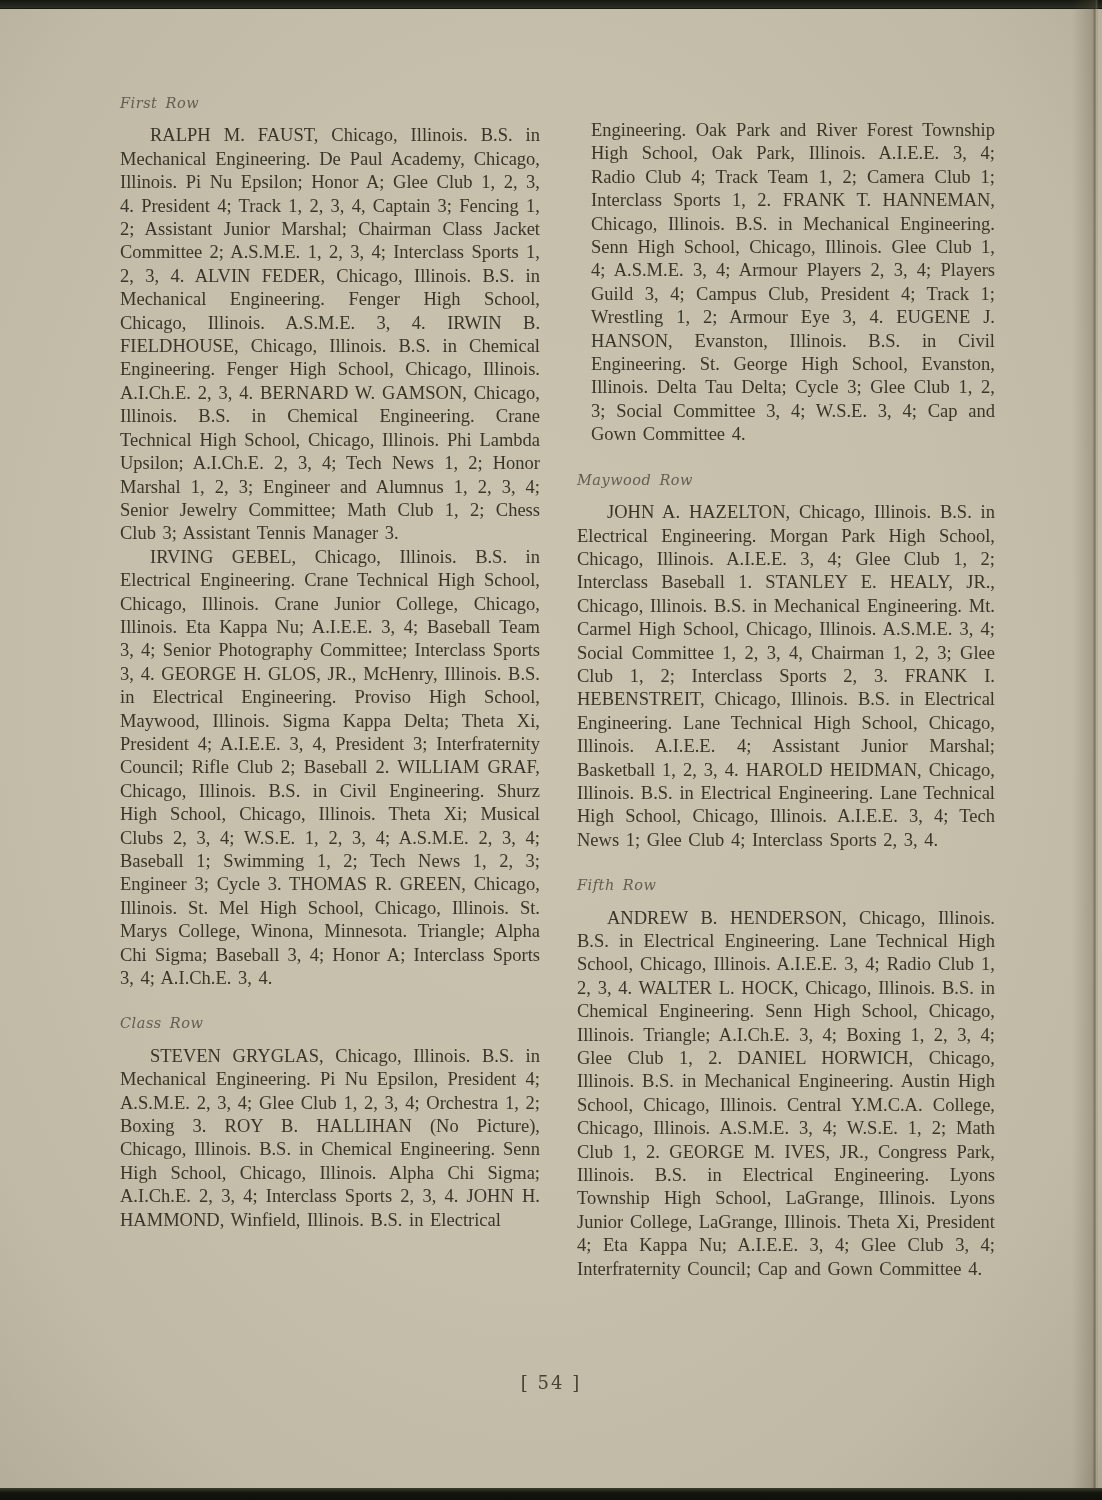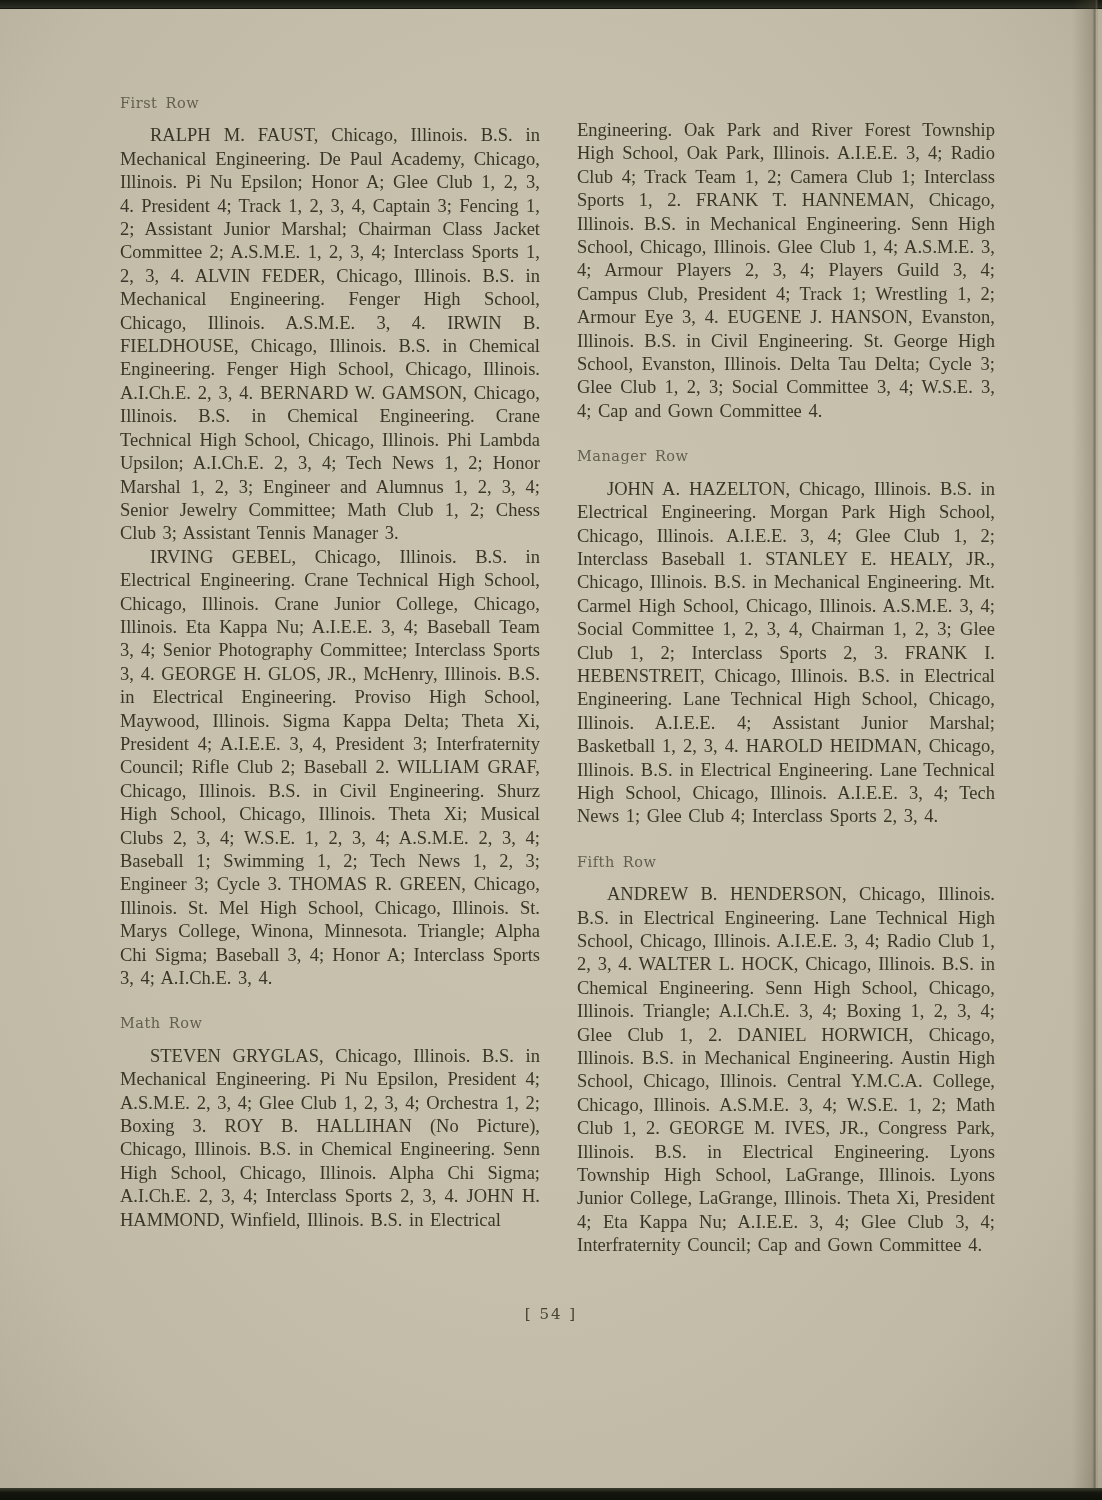--- a/index.html
+++ b/index.html
@@ -39,54 +39,55 @@
   }
   .col-left  { left: 120px; width: 420px; }
   .col-right { left: 577px; width: 418px; padding-top: 27px; }
   .row-heading {
     font-size: 14.5px;
     font-weight: normal;
     color: #625e50;
     letter-spacing: .5px;
     word-spacing: 3px;
     margin: 22px 0 9px 0;
+    font-style: italic;
   }
   .col .row-heading:first-child { margin-top: 0; }
   p.body { margin: 0; text-indent: 30px; font-family: Liberation Serif, serif; }
-  p.body.no-indent { text-indent: 0; }
+  p.body.no-indent { text-indent: 0; margin-left: 14px; }
   .page-number {
     position: absolute;
-    top: 1305px; left: 0; width: 100%;
+    top: 1372px; left: 0; width: 100%;
     text-align: center;
-    font-size: 15px;
+    font-size: 18px;
     color: #464334;
     letter-spacing: 2px;
   }
 </style>
 </head>
 <body>
 
 <div class="page">
 
   <div class="edge-top"></div>
 
   <div class="col col-left">
     <h2 class="row-heading">First Row</h2>
     <p class="body">RALPH M. FAUST, Chicago, Illinois.  B.S. in Mechanical Engineering.  De Paul Academy, Chicago, Illinois.  Pi Nu Epsilon; Honor A; Glee Club 1, 2, 3, 4.  President 4; Track 1, 2, 3, 4, Captain 3; Fencing 1, 2; Assistant Junior Marshal; Chairman Class Jacket Committee 2; A.S.M.E. 1, 2, 3, 4; Interclass Sports 1, 2, 3, 4.  ALVIN FEDER, Chicago, Illinois.  B.S. in Mechanical Engineering.  Fenger High School, Chicago, Illinois.  A.S.M.E. 3, 4.  IRWIN B. FIELDHOUSE, Chicago, Illinois.  B.S. in Chemical Engineering.  Fenger High School, Chicago, Illinois.  A.I.Ch.E. 2, 3, 4.  BERNARD W. GAMSON, Chicago, Illinois.  B.S. in Chemical Engineering.  Crane Technical High School, Chicago, Illinois.  Phi Lambda Upsilon; A.I.Ch.E. 2, 3, 4; Tech News 1, 2; Honor Marshal 1, 2, 3; Engineer and Alumnus 1, 2, 3, 4; Senior Jewelry Committee; Math Club 1, 2; Chess Club 3; Assistant Tennis Manager 3.</p>
 
     <p class="body">IRVING GEBEL, Chicago, Illinois.  B.S. in Electrical Engineering.  Crane Technical High School, Chicago, Illinois.  Crane Junior College, Chicago, Illinois.  Eta Kappa Nu; A.I.E.E. 3, 4; Baseball Team 3, 4; Senior Photography Committee; Interclass Sports 3, 4.  GEORGE H. GLOS, JR., McHenry, Illinois.  B.S. in Electrical Engineering.  Proviso High School, Maywood, Illinois.  Sigma Kappa Delta; Theta Xi, President 4; A.I.E.E. 3, 4, President 3; Interfraternity Council; Rifle Club 2; Baseball 2.  WILLIAM GRAF, Chicago, Illinois.  B.S. in Civil Engineering.  Shurz High School, Chicago, Illinois.  Theta Xi; Musical Clubs 2, 3, 4; W.S.E. 1, 2, 3, 4; A.S.M.E. 2, 3, 4; Baseball 1; Swimming 1, 2; Tech News 1, 2, 3; Engineer 3; Cycle 3.  THOMAS R. GREEN, Chicago, Illinois.  St. Mel High School, Chicago, Illinois.  St. Marys College, Winona, Minnesota.  Triangle; Alpha Chi Sigma; Baseball 3, 4; Honor A; Interclass Sports 3, 4; A.I.Ch.E. 3, 4.</p>
 
-    <h2 class="row-heading">Math Row</h2>
+    <h2 class="row-heading">Class Row</h2>
     <p class="body">STEVEN GRYGLAS, Chicago, Illinois.  B.S. in Mechanical Engineering.  Pi Nu Epsilon, President 4; A.S.M.E. 2, 3, 4; Glee Club 1, 2, 3, 4; Orchestra 1, 2; Boxing 3.  ROY B. HALLIHAN (No Picture), Chicago, Illinois.  B.S. in Chemical Engineering.  Senn High School, Chicago, Illinois.  Alpha Chi Sigma; A.I.Ch.E. 2, 3, 4; Interclass Sports 2, 3, 4.  JOHN H. HAMMOND, Winfield, Illinois.  B.S. in Electrical</p>
   </div>
 
   <div class="col col-right">
     <p class="body no-indent">Engineering.  Oak Park and River Forest Township High School, Oak Park, Illinois.  A.I.E.E. 3, 4; Radio Club 4; Track Team 1, 2; Camera Club 1; Interclass Sports 1, 2.  FRANK T. HANNEMAN, Chicago, Illinois.  B.S. in Mechanical Engineering.  Senn High School, Chicago, Illinois.  Glee Club 1, 4; A.S.M.E. 3, 4; Armour Players 2, 3, 4; Players Guild 3, 4; Campus Club, President 4; Track 1; Wrestling 1, 2; Armour Eye 3, 4.  EUGENE J. HANSON, Evanston, Illinois.  B.S. in Civil Engineering.  St. George High School, Evanston, Illinois.  Delta Tau Delta; Cycle 3; Glee Club 1, 2, 3; Social Committee 3, 4; W.S.E. 3, 4; Cap and Gown Committee 4.</p>
 
-    <h2 class="row-heading">Manager Row</h2>
+    <h2 class="row-heading">Maywood Row</h2>
     <p class="body">JOHN A. HAZELTON, Chicago, Illinois.  B.S. in Electrical Engineering.  Morgan Park High School, Chicago, Illinois. A.I.E.E. 3, 4; Glee Club 1, 2; Interclass Baseball 1.  STANLEY E. HEALY, JR., Chicago, Illinois. B.S. in Mechanical Engineering. Mt. Carmel High School, Chicago, Illinois.  A.S.M.E. 3, 4; Social Committee 1, 2, 3, 4, Chairman 1, 2, 3; Glee Club 1, 2; Interclass Sports 2, 3.  FRANK I. HEBENSTREIT, Chicago, Illinois.  B.S. in Electrical Engineering.  Lane Technical High School, Chicago, Illinois.  A.I.E.E. 4; Assistant Junior Marshal; Basketball 1, 2, 3, 4.  HAROLD HEIDMAN, Chicago, Illinois.  B.S. in Electrical Engineering.  Lane Technical High School, Chicago, Illinois.  A.I.E.E. 3, 4; Tech News 1; Glee Club 4; Interclass Sports 2, 3, 4.</p>
 
     <h2 class="row-heading">Fifth Row</h2>
     <p class="body">ANDREW B. HENDERSON, Chicago, Illinois. B.S. in Electrical Engineering.  Lane Technical High School, Chicago, Illinois.  A.I.E.E. 3, 4; Radio Club 1, 2, 3, 4.  WALTER L. HOCK, Chicago, Illinois.  B.S. in Chemical Engineering.  Senn High School, Chicago, Illinois.  Triangle; A.I.Ch.E. 3, 4; Boxing 1, 2, 3, 4; Glee Club 1, 2.  DANIEL HORWICH, Chicago, Illinois.  B.S. in Mechanical Engineering.  Austin High School, Chicago, Illinois.  Central Y.M.C.A. College, Chicago, Illinois.  A.S.M.E. 3, 4; W.S.E. 1, 2; Math Club 1, 2.  GEORGE M. IVES, JR., Congress Park, Illinois.  B.S. in Electrical Engineering.  Lyons Township High School, LaGrange, Illinois.  Lyons Junior College, LaGrange, Illinois.  Theta Xi, President 4; Eta Kappa Nu; A.I.E.E. 3, 4; Glee Club 3, 4; Interfraternity Council; Cap and Gown Committee 4.</p>
   </div>
 
   <div class="page-number">[ 54 ]</div>
 
   <div class="edge-right"></div>
   <div class="edge-bottom"></div>

